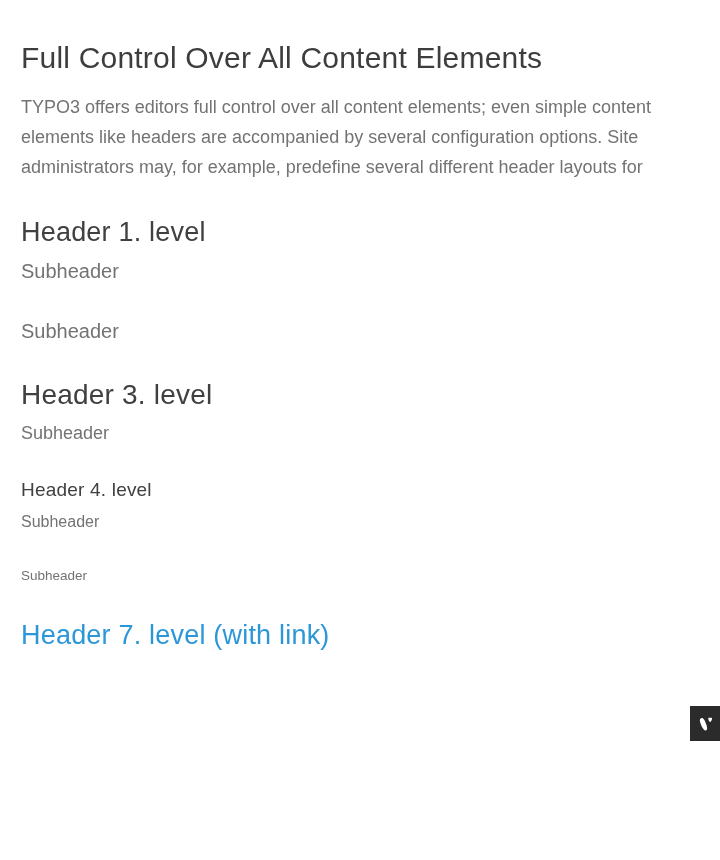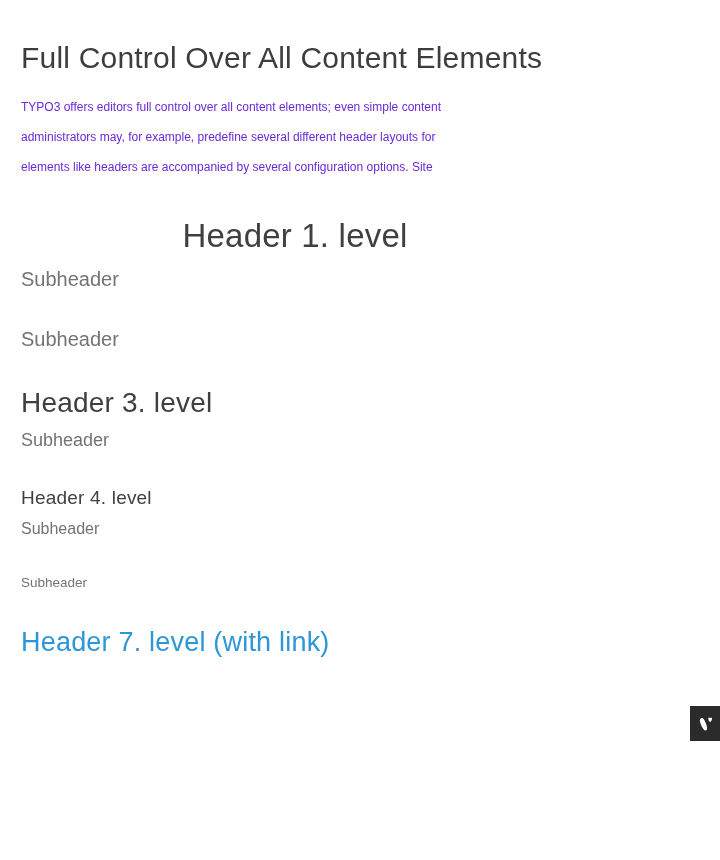--- a/index.html
+++ b/index.html
@@ -22,35 +22,35 @@
     line-height: 1.2;
     color: #3d3d3d;
     margin: 0 0 16px 0;
     letter-spacing: 0.2px;
   }
   .intro {
     margin: 0 0 34px 0;
   }
   .intro .line {
     display: block;
-    font-size: 12px;
+    font-size: 18px;
     font-weight: 300;
     line-height: 30px;
-    color: #6d28d9;
+    color: #737373;
     white-space: nowrap;
   }
   .header-block { margin: 0 0 34px 0; }
   .hdr {
     margin: 0;
     font-weight: 300;
     line-height: 1.2;
     color: #404040;
     letter-spacing: 0.2px;
   }
-  .hdr.h1 { font-size: 33px; text-align: center; }
+  .hdr.h1 { font-size: 27px; }
   .hdr.h2 { font-size: 27px; }
   .hdr.h3 { font-size: 28px; }
   .hdr.h4 { font-size: 19px; }
   .hdr.h5 { font-size: 16px; }
   .sub {
     margin: 10px 0 0 0;
     font-weight: 300;
     line-height: 1.3;
     color: #737373;
   }
@@ -88,22 +88,22 @@
 </style>
 </head>
 <body>
 
 <div class="content">
 
   <h1 class="page-title">Full Control Over All Content Elements</h1>
 
   <div class="intro">
     <span class="line">TYPO3 offers editors full control over all content elements; even simple content</span>
+    <span class="line">elements like headers are accompanied by several configuration options. Site</span>
     <span class="line">administrators may, for example, predefine several different header layouts for</span>
-    <span class="line">elements like headers are accompanied by several configuration options. Site</span>
   </div>
 
   <div class="header-block">
     <h1 class="hdr h1">Header 1. level</h1>
     <p class="sub s1">Subheader</p>
   </div>
 
   <div class="header-block">
     <p class="sub s2">Subheader</p>
   </div>

